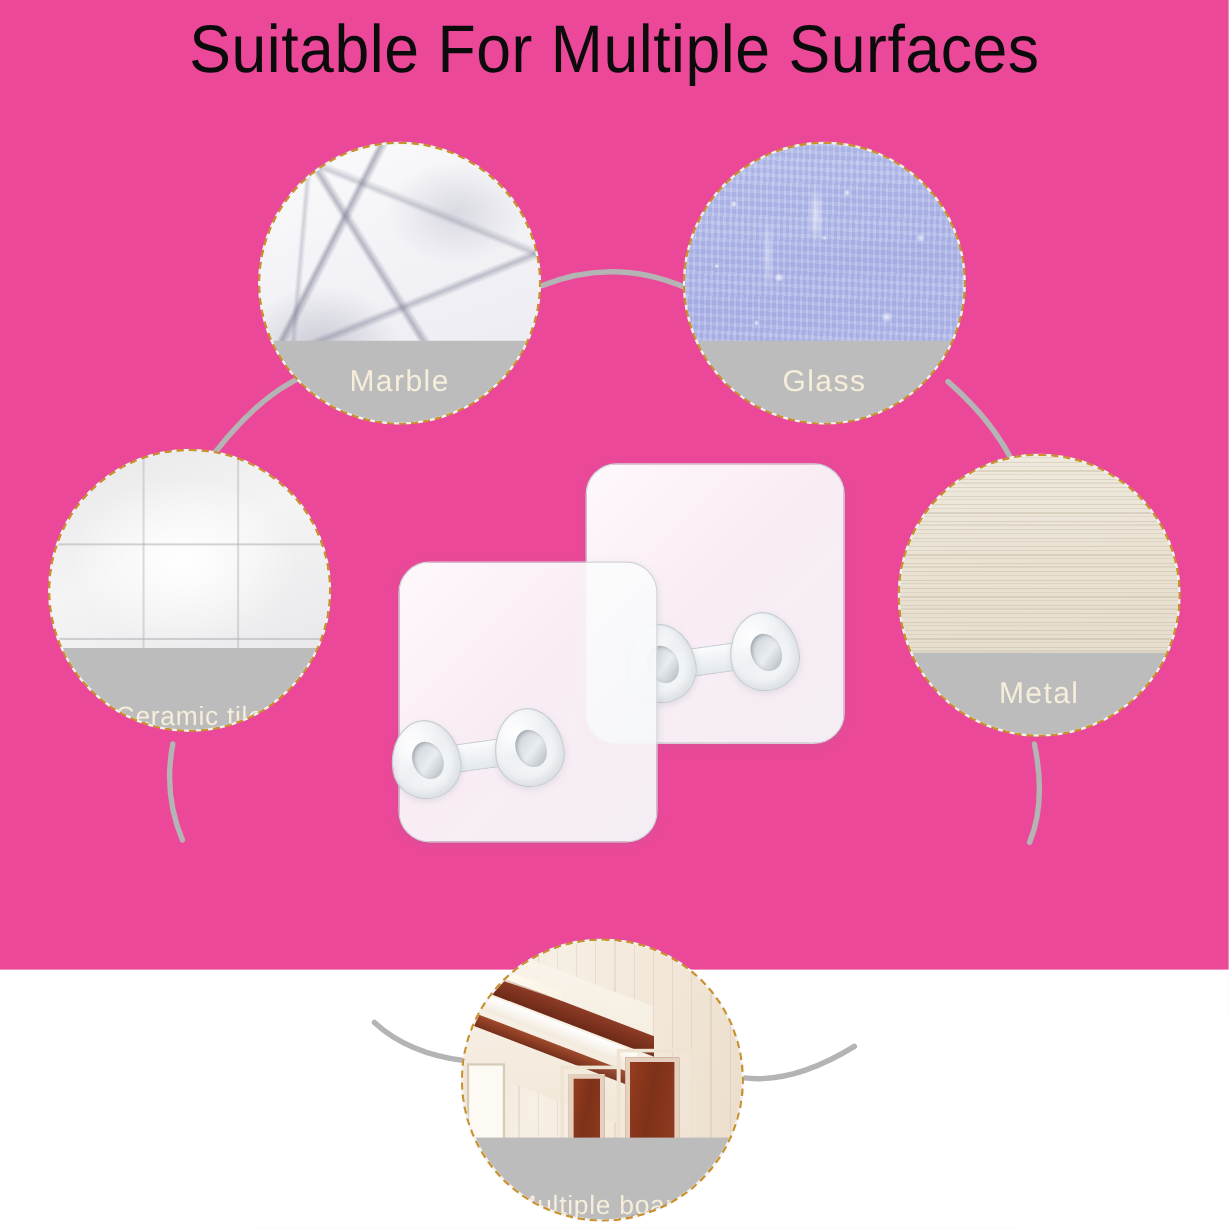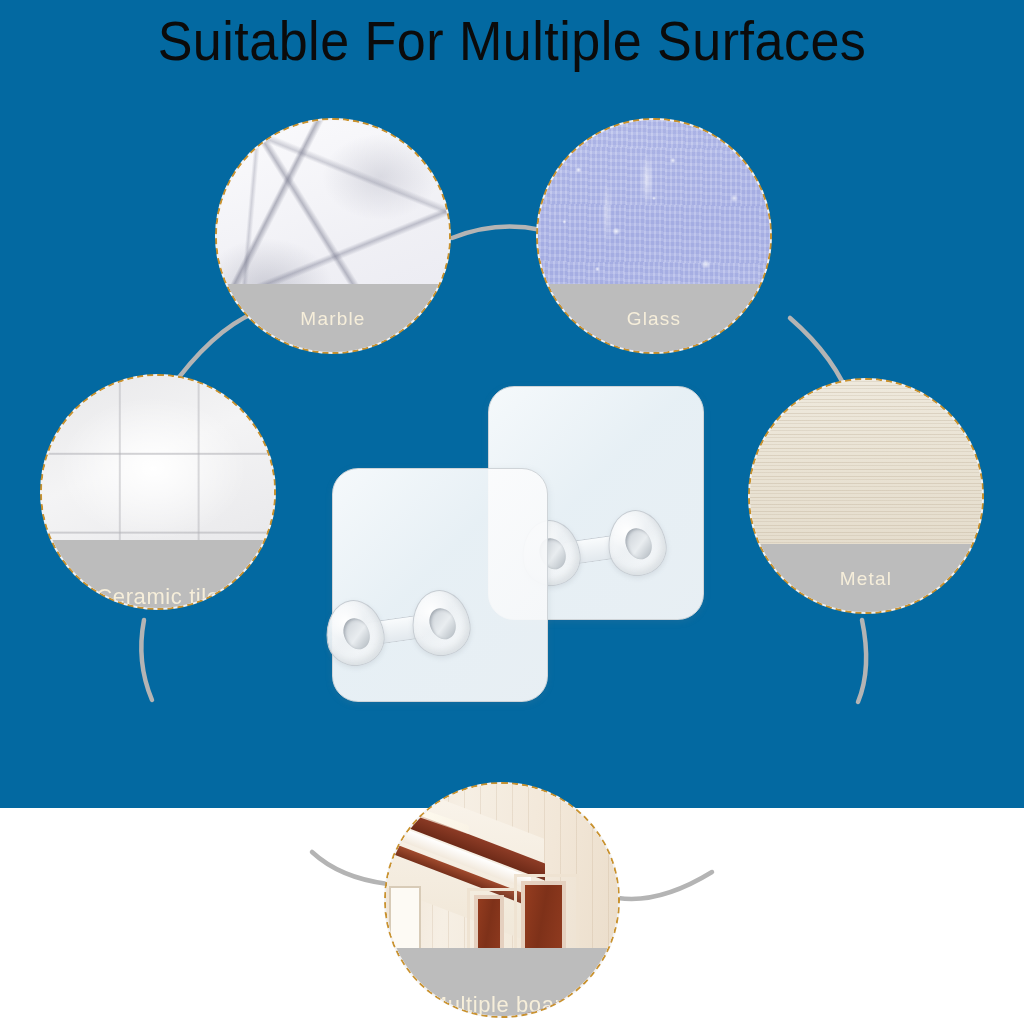--- a/index.html
+++ b/index.html
@@ -10,21 +10,21 @@
   body {
     width: 1024px;
     height: 1024px;
     font-family: "Liberation Sans", sans-serif;
     overflow: hidden;
   }
   #stage {
     position: relative;
     width: 1024px;
     height: 808px;
-    background: #0369a1;
+    background: #ec4899;
   }
 
   
   #title {
     position: absolute;
     left: 0;
     top: 8px;
     width: 1024px;
     text-align: center;
     font-family: "Liberation Sans", sans-serif;
@@ -65,21 +65,21 @@
     bottom: -4px;
     height: 31%;
     background: #bcbcbc;
     display: flex;
     align-items: center;
     justify-content: center;
   }
   .surface .band .lbl {
     font-family: "Liberation Sans", sans-serif;
     font-weight: 300;
-    font-size: 19px;
+    font-size: 25px;
     color: #f6eeda;
     letter-spacing: 1.2px;
     white-space: nowrap;
     line-height: 1;
     padding-bottom: 4px;
   }
   .surface.small-label .band .lbl { font-size: 22px; letter-spacing: 0.6px; margin-top: 46px; }
 
   
   .tex-marble {
@@ -299,21 +299,21 @@
     </g>
   </svg>
 
   <div class="surface" style="left:215px; top:118px; width:236px; height:236px;">
     <div class="tex tex-marble"></div>
     <div class="band">
       <span class="lbl">Marble</span>
     </div>
   </div>
 
-  <div class="surface" style="left:536px; top:118px; width:236px; height:236px;">
+  <div class="surface" style="left:569px; top:118px; width:236px; height:236px;">
     <div class="tex tex-glass"></div>
     <div class="band">
       <span class="lbl">Glass</span>
     </div>
   </div>
 
   <div class="surface" style="left:748px; top:378px; width:236px; height:236px;">
     <div class="tex tex-wood"></div>
     <div class="band">
       <span class="lbl">Metal</span>

